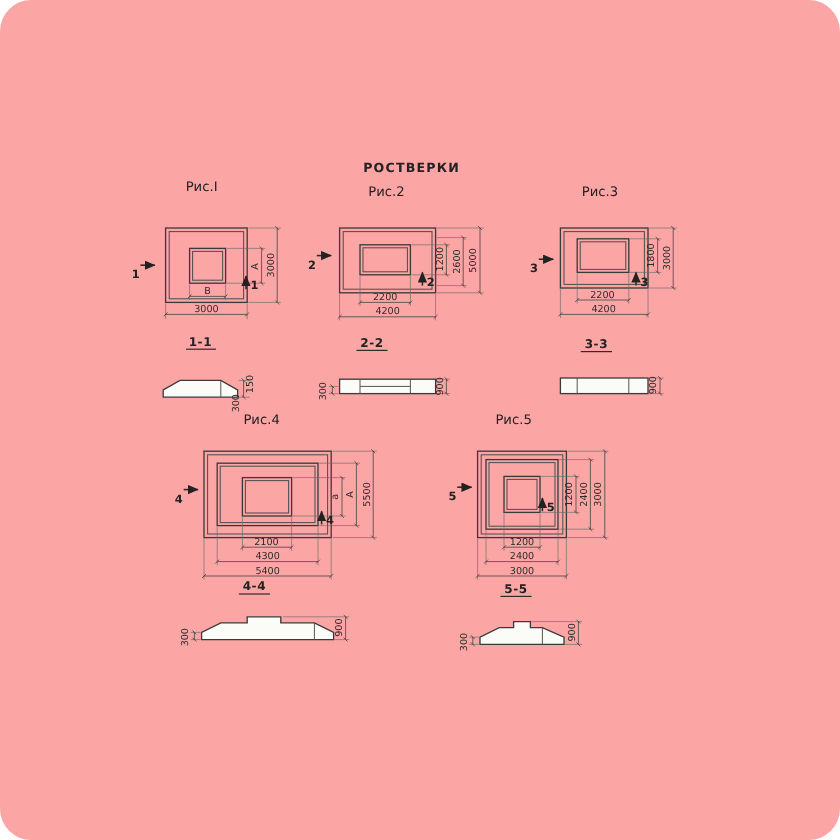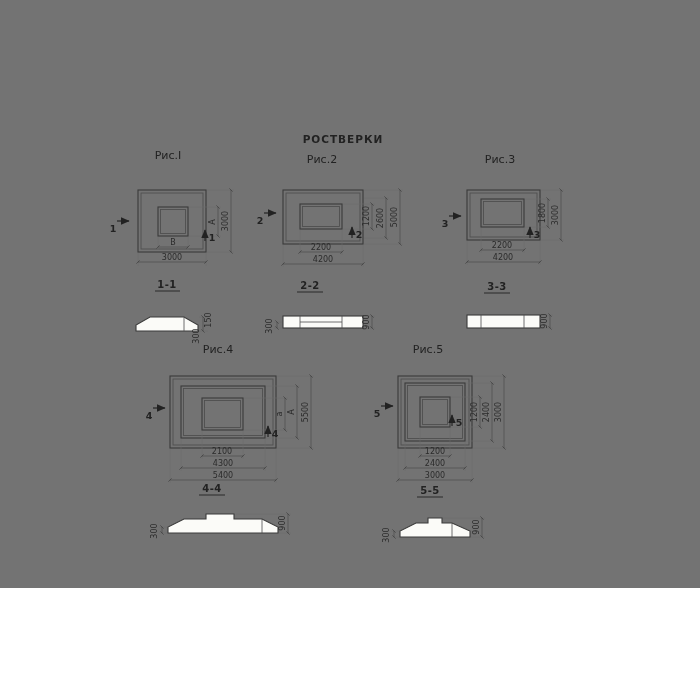--- a/index.html
+++ b/index.html
@@ -1,17 +1,17 @@
 <!DOCTYPE html>
 <html><head>
 <meta charset="utf-8">
 <style>
   html,body{margin:0;padding:0;background:#ffffff;width:700px;height:700px;overflow:hidden;
     font-family:"DejaVu Sans", sans-serif;}
-  #sheet{position:relative;width:700px;height:588px;background:#737373;}
+  #sheet{position:relative;width:700px;height:700px;background:#fca5a5;border-radius:26px;}
   svg{display:block;}
   .ol{fill:none;stroke:#3a3a3a;stroke-width:1.1;}
   .ol2{fill:none;stroke:#4d4d4d;stroke-width:0.85;}
   .sec{fill:#fbfbf8;stroke:#3a3a3a;stroke-width:1.1;}
   .iv{stroke:#4d4d4d;stroke-width:0.8;}
   .dl{stroke:#4a4a4a;stroke-width:0.7;}
   .el{stroke:#6b6b6b;stroke-width:0.55;}
   .tx{font-size:8px;fill:#2b2b2b;}
   .figlab{font-size:11px;fill:#222222;}
   .seclab{font-size:10px;font-weight:700;fill:#222222;letter-spacing:0.5px;}

